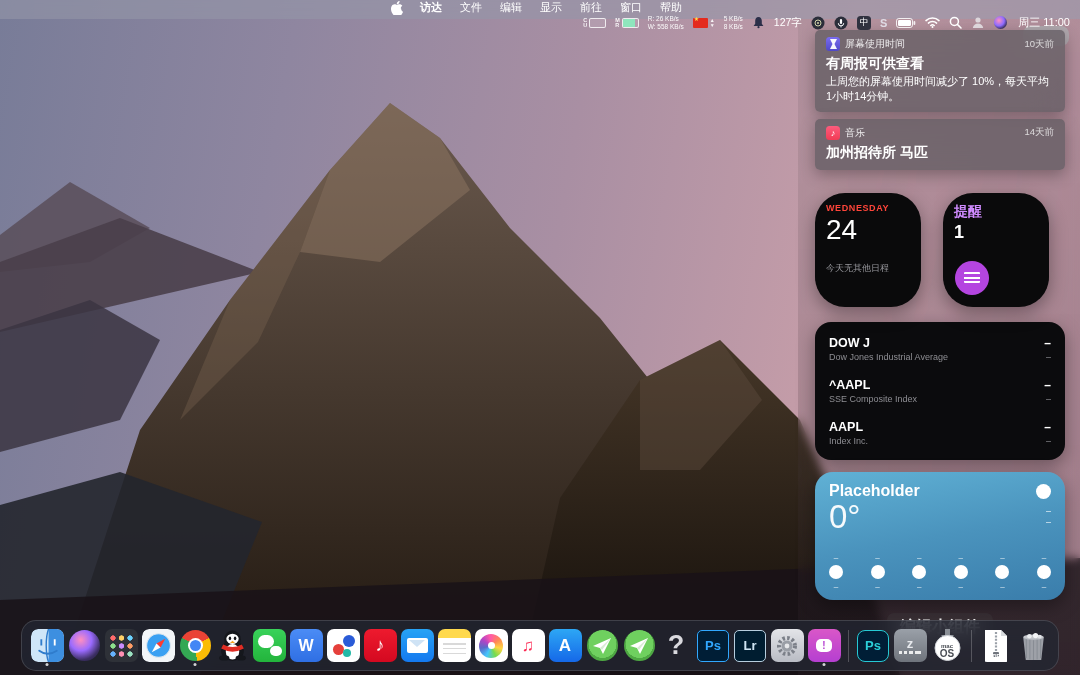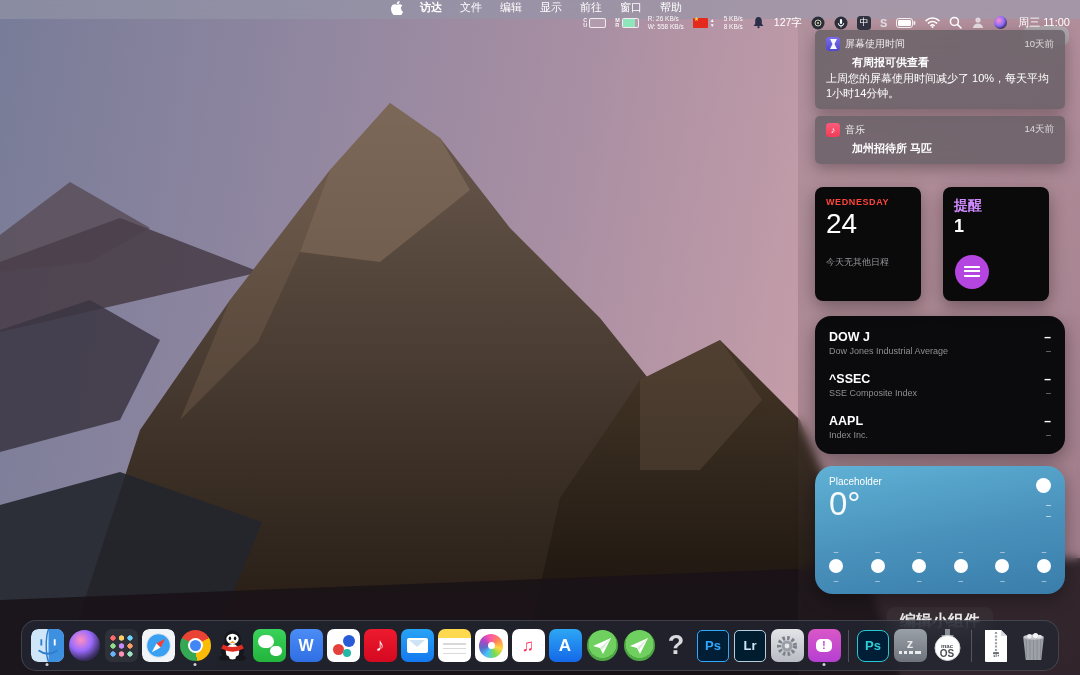--- a/index.html
+++ b/index.html
@@ -35,43 +35,43 @@
   .nc{position:absolute;top:30px;right:15px;width:250px;z-index:40;color:#fff;}
   .notif-wrap{position:relative;}
   .peek{position:absolute;top:-4px;right:-4px;width:46px;height:20px;border-radius:8px;background:rgba(176,170,176,.92);z-index:0;}
   .notif{position:relative;z-index:1;background:rgba(99,92,99,.78);backdrop-filter:blur(16px);border-radius:5px;padding:7px 11px 8px;box-shadow:0 5px 16px rgba(0,0,0,.3);}
   .notif + .notif-wrap,.notif-wrap + .notif{margin-top:7px;}
   .nhead{display:flex;align-items:center;gap:5px;font-size:10px;color:rgba(255,255,255,.88);}
   .nhead .when{margin-left:auto;font-size:9.5px;color:rgba(255,255,255,.75);}
   .appic{width:14px;height:14px;border-radius:3.5px;display:flex;align-items:center;justify-content:center;flex:none;}
   .appic.st{background:linear-gradient(180deg,#7a6cf0,#4f48c8);}
   .appic.mu{background:linear-gradient(180deg,#fc5c7d,#f23b55);color:#fff;font-size:9px;}
-  .ntitle{font-weight:700;font-size:11px;margin-top:4px;margin-left:26px;}
+  .ntitle{font-weight:700;font-size:14px;margin-top:4px;}
   .nbody{font-size:11px;line-height:1.35;margin-top:1px;}
 
   .wrow{display:flex;gap:22px;margin-top:23px;}
-  .sq{width:106px;height:114px;border-radius:8px;background:#0a0a0b;box-sizing:border-box;padding:10px 11px;box-shadow:0 6px 18px rgba(0,0,0,.35);position:relative;}
+  .sq{width:106px;height:114px;border-radius:30px;background:#0a0a0b;box-sizing:border-box;padding:10px 11px;box-shadow:0 6px 18px rgba(0,0,0,.35);position:relative;}
   .cal-wd{color:#ff453a;font-size:9px;font-weight:700;letter-spacing:.6px;}
   .cal-day{font-size:28px;font-weight:300;margin-top:1px;color:#fff;}
   .cal-note{font-size:9px;color:#98989d;margin-top:16px;}
   .rem-title{color:#d08bff;font-size:14px;font-weight:700;}
   .rem-count{color:#fff;font-size:18px;font-weight:600;margin-top:1px;}
   .rem-circ{position:absolute;left:12px;bottom:12px;width:34px;height:34px;border-radius:50%;background:#b445e0;display:flex;align-items:center;justify-content:center;}
   .rem-lines{width:16px;height:11px;background:linear-gradient(#fff 0 2px,transparent 2px 4.5px,#fff 4.5px 6.5px,transparent 6.5px 9px,#fff 9px 11px);border-radius:1px;}
 
   .stocks{margin-top:15px;background:#0b0b0d;border-radius:16px;padding:6px 14px;box-shadow:0 6px 18px rgba(0,0,0,.35);}
   .srow{display:flex;align-items:center;justify-content:space-between;padding:8px 0;}
   .sleft .sym{font-size:12.5px;font-weight:700;color:#fff;}
   .sleft .cname{font-size:9px;color:#8e8e93;margin-top:2px;}
   .sright{text-align:right;}
   .sright .price{font-size:12px;font-weight:700;color:#fff;}
   .sright .chg{font-size:9px;color:#8e8e93;margin-top:2px;}
 
   .weather{margin-top:12px;height:128px;border-radius:18px;background:linear-gradient(170deg,#60b1d5 0%,#4a93bd 50%,#3a7dab 100%);box-sizing:border-box;padding:10px 14px;position:relative;box-shadow:0 6px 18px rgba(0,0,0,.35);}
-  .wloc{font-size:10px;font-weight:400;}
+  .wloc{font-size:16px;font-weight:700;}
   .wtemp{font-size:33px;font-weight:200;line-height:1.05;color:rgba(255,255,255,.95);}
   .wcond{position:absolute;top:12px;right:14px;width:15px;height:15px;border-radius:50%;background:#fff;}
   .whl{position:absolute;top:34px;right:14px;text-align:right;font-size:9px;line-height:11px;color:rgba(255,255,255,.9);}
   .whours{position:absolute;left:14px;right:14px;bottom:9px;display:flex;justify-content:space-between;}
   .hcol{display:flex;flex-direction:column;align-items:center;font-size:8px;color:rgba(255,255,255,.9);}
   .hdot{width:14px;height:14px;border-radius:50%;background:#fff;margin:3px 0;}
 
   .editw{margin:13px auto 0;display:block;border:none;background:rgba(58,50,56,.65);color:rgba(255,255,255,.9);font-size:16px;padding:4px 13px;border-radius:7px;font-family:inherit;font-weight:bold;}
 
   
@@ -313,21 +313,21 @@
           <div class="sym">DOW J</div>
           <div class="cname">Dow Jones Industrial Average</div>
         </div>
         <div class="sright">
           <div class="price">–</div>
           <div class="chg">–</div>
         </div>
       </div>
       <div class="srow">
         <div class="sleft">
-          <div class="sym">^SSEC</div>
+          <div class="sym">^AAPL</div>
           <div class="cname">SSE Composite Index</div>
         </div>
         <div class="sright">
           <div class="price">–</div>
           <div class="chg">–</div>
         </div>
       </div>
       <div class="srow">
         <div class="sleft">
           <div class="sym">AAPL</div>

